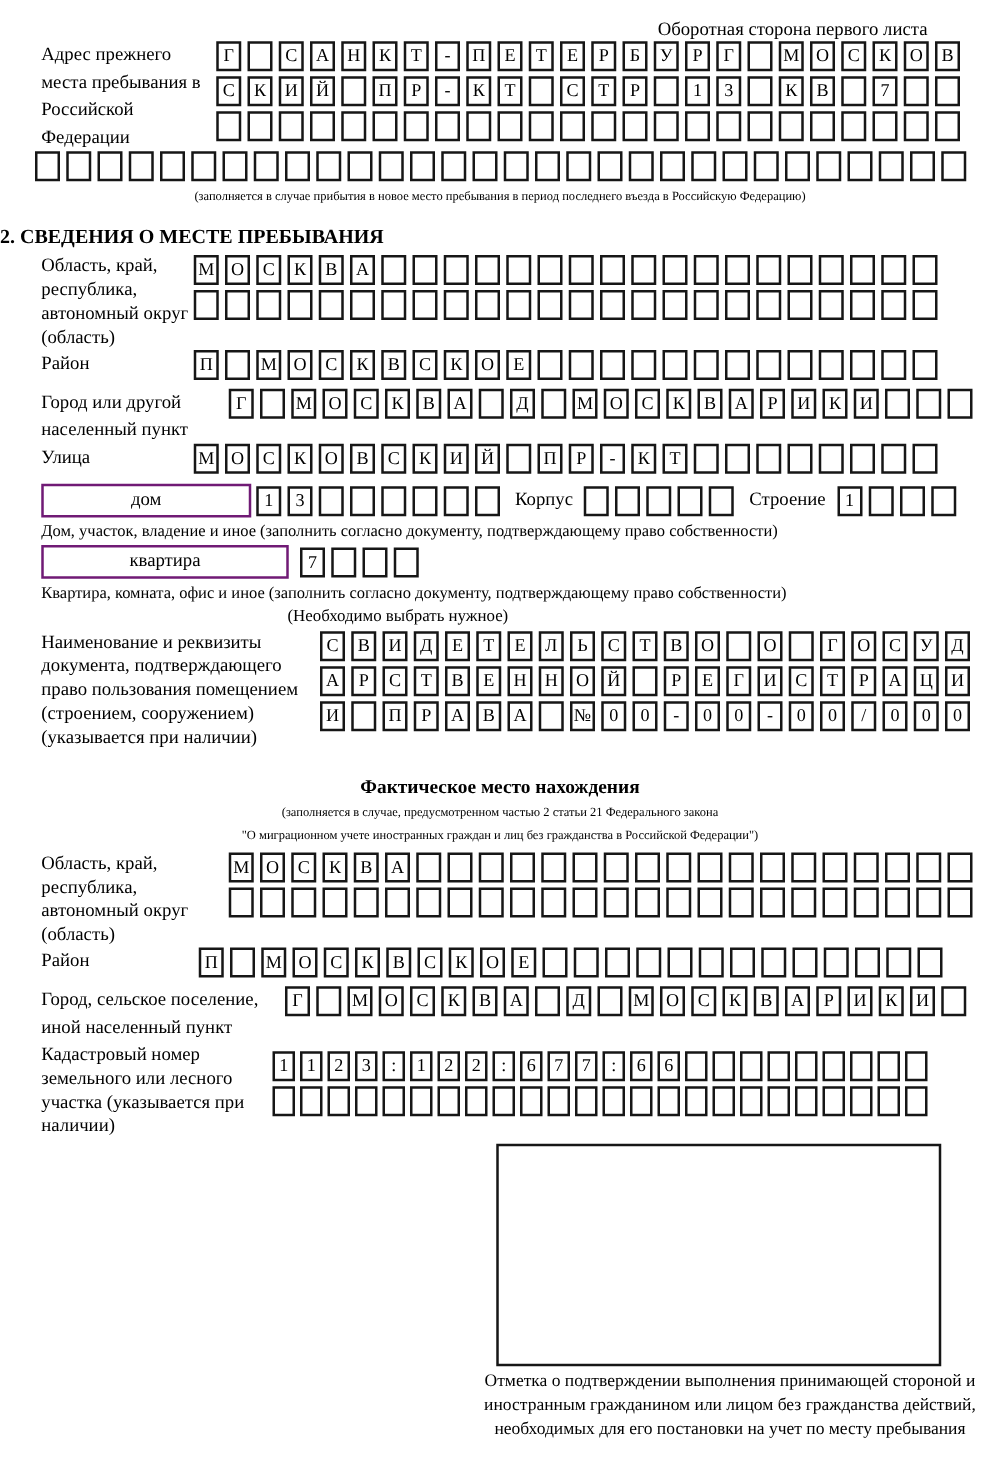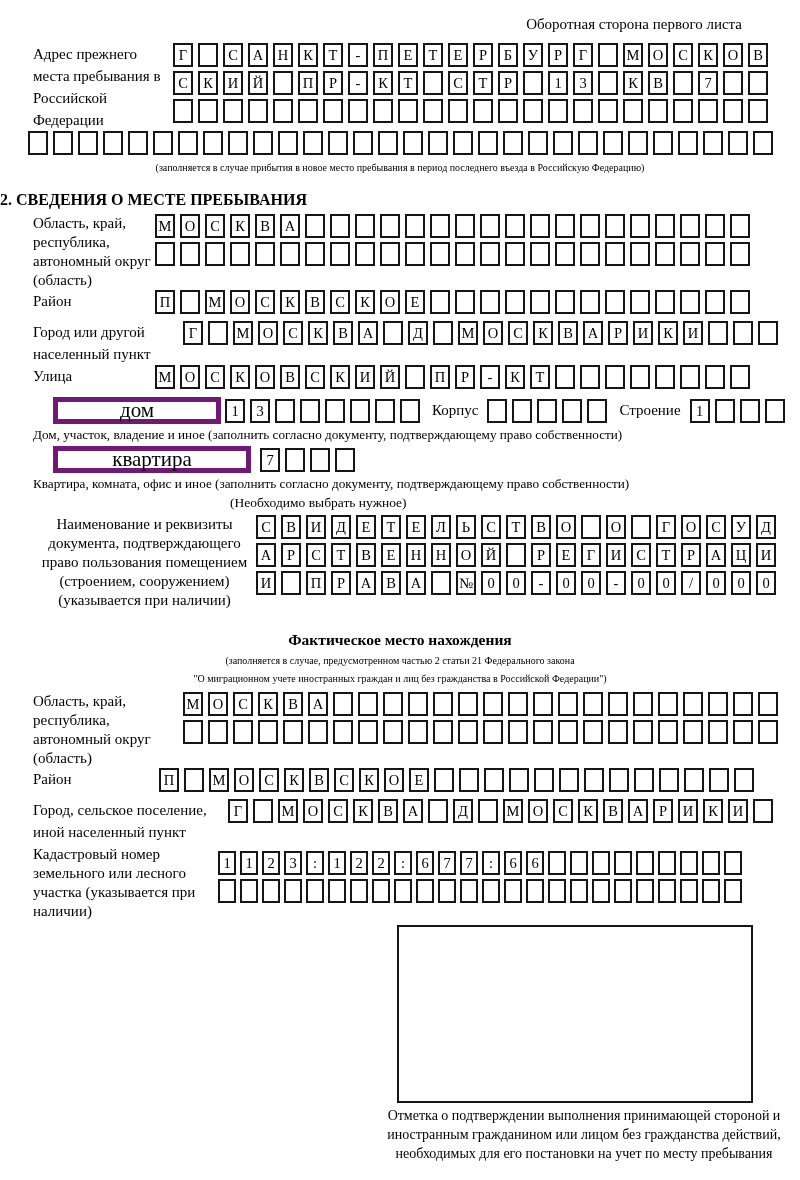--- a/index.html
+++ b/index.html
@@ -22,26 +22,26 @@
     text-align:center;line-height:20px;font-size:14.5px;
     vertical-align:top;
   }
   .narrow .cell{width:18px;margin-right:4px;}
   .fullrow{margin-left:28px;}
   .caption{text-align:center;font-size:10px;line-height:18px;margin-top:2px;}
   .caption-left{margin-left:33px;text-align:left;font-size:13.2px;line-height:18px;margin-top:2px;}
   .sec-title{font-weight:bold;font-size:16px;line-height:22px;margin-top:12px;}
   .sub-title{text-align:center;font-weight:bold;font-size:15.5px;line-height:21px;margin-top:2px;}
   .w140{width:140px;} .w122{width:122px;} .w150{width:150px;} .w195{width:195px;}
-  .w223{width:223px;text-align:center;} .w185{width:185px;} .w126{width:126px;}
+  .w223{width:223px;} .w185{width:185px;} .w126{width:126px;}
   .mh72{min-height:72px;} .mh66{min-height:66px;} .mh44{min-height:44px;}
   .mh24{min-height:24px;margin-bottom:3px;} .mh112{min-height:112px;} .mh78{min-height:78px;}
   .namebox{
-    box-sizing:border-box;border:5px solid #701a75;height:27px;
-    display:flex;align-items:center;justify-content:center;font-size:21px;margin-left:20px;
+    box-sizing:border-box;border:2px solid #701a75;height:27px;
+    display:flex;align-items:center;justify-content:center;font-size:15px;
   }
   .dom{width:168px;margin-right:4px;}
   .kv{width:198px;margin-right:9px;}
   .houseline{align-items:center;margin-top:4px;height:27px;}
   .houseline .cellrow{margin-bottom:0;}
   .inline-lbl{padding:0 9px 0 7px;font-size:15px;}
   .stayline{align-items:center;margin-top:4px;height:24px;}
   .cb{
     box-sizing:border-box;width:23px;height:24px;border:2px solid #161616;
     text-align:center;line-height:20px;font-size:14.5px;flex:0 0 auto;
@@ -60,21 +60,21 @@
   .mt2{margin-top:2px;} .mt3{margin-top:3px;} .mt4{margin-top:4px;}
   .rows-offset{margin-top:6px;}
 </style>
 </head>
 <body>
 
 <div id="page">
 
   <div class="hdr-note">Оборотная сторона первого листа</div>
 
-  <div class="line" style="margin-top:10px;">
+  <div class="line" style="">
     <div class="flabel w140">Адрес прежнего места пребывания в Российской Федерации</div>
     <div class="rows">
       <div class="cellrow"><span class="cell">Г</span><span class="cell">&nbsp;</span><span class="cell">С</span><span class="cell">А</span><span class="cell">Н</span><span class="cell">К</span><span class="cell">Т</span><span class="cell">-</span><span class="cell">П</span><span class="cell">Е</span><span class="cell">Т</span><span class="cell">Е</span><span class="cell">Р</span><span class="cell">Б</span><span class="cell">У</span><span class="cell">Р</span><span class="cell">Г</span><span class="cell">&nbsp;</span><span class="cell">М</span><span class="cell">О</span><span class="cell">С</span><span class="cell">К</span><span class="cell">О</span><span class="cell">В</span></div>
       <div class="cellrow"><span class="cell">С</span><span class="cell">К</span><span class="cell">И</span><span class="cell">Й</span><span class="cell">&nbsp;</span><span class="cell">П</span><span class="cell">Р</span><span class="cell">-</span><span class="cell">К</span><span class="cell">Т</span><span class="cell">&nbsp;</span><span class="cell">С</span><span class="cell">Т</span><span class="cell">Р</span><span class="cell">&nbsp;</span><span class="cell">1</span><span class="cell">3</span><span class="cell">&nbsp;</span><span class="cell">К</span><span class="cell">В</span><span class="cell">&nbsp;</span><span class="cell">7</span><span class="cell">&nbsp;</span><span class="cell">&nbsp;</span></div>
       <div class="cellrow"><span class="cell">&nbsp;</span><span class="cell">&nbsp;</span><span class="cell">&nbsp;</span><span class="cell">&nbsp;</span><span class="cell">&nbsp;</span><span class="cell">&nbsp;</span><span class="cell">&nbsp;</span><span class="cell">&nbsp;</span><span class="cell">&nbsp;</span><span class="cell">&nbsp;</span><span class="cell">&nbsp;</span><span class="cell">&nbsp;</span><span class="cell">&nbsp;</span><span class="cell">&nbsp;</span><span class="cell">&nbsp;</span><span class="cell">&nbsp;</span><span class="cell">&nbsp;</span><span class="cell">&nbsp;</span><span class="cell">&nbsp;</span><span class="cell">&nbsp;</span><span class="cell">&nbsp;</span><span class="cell">&nbsp;</span><span class="cell">&nbsp;</span><span class="cell">&nbsp;</span></div>
     </div>
   </div>
   <div class="cellrow fullrow"><span class="cell">&nbsp;</span><span class="cell">&nbsp;</span><span class="cell">&nbsp;</span><span class="cell">&nbsp;</span><span class="cell">&nbsp;</span><span class="cell">&nbsp;</span><span class="cell">&nbsp;</span><span class="cell">&nbsp;</span><span class="cell">&nbsp;</span><span class="cell">&nbsp;</span><span class="cell">&nbsp;</span><span class="cell">&nbsp;</span><span class="cell">&nbsp;</span><span class="cell">&nbsp;</span><span class="cell">&nbsp;</span><span class="cell">&nbsp;</span><span class="cell">&nbsp;</span><span class="cell">&nbsp;</span><span class="cell">&nbsp;</span><span class="cell">&nbsp;</span><span class="cell">&nbsp;</span><span class="cell">&nbsp;</span><span class="cell">&nbsp;</span><span class="cell">&nbsp;</span><span class="cell">&nbsp;</span><span class="cell">&nbsp;</span><span class="cell">&nbsp;</span><span class="cell">&nbsp;</span><span class="cell">&nbsp;</span><span class="cell">&nbsp;</span></div>
   <div class="caption">(заполняется в случае прибытия в новое место пребывания в период последнего въезда в Российскую Федерацию)</div>
 

